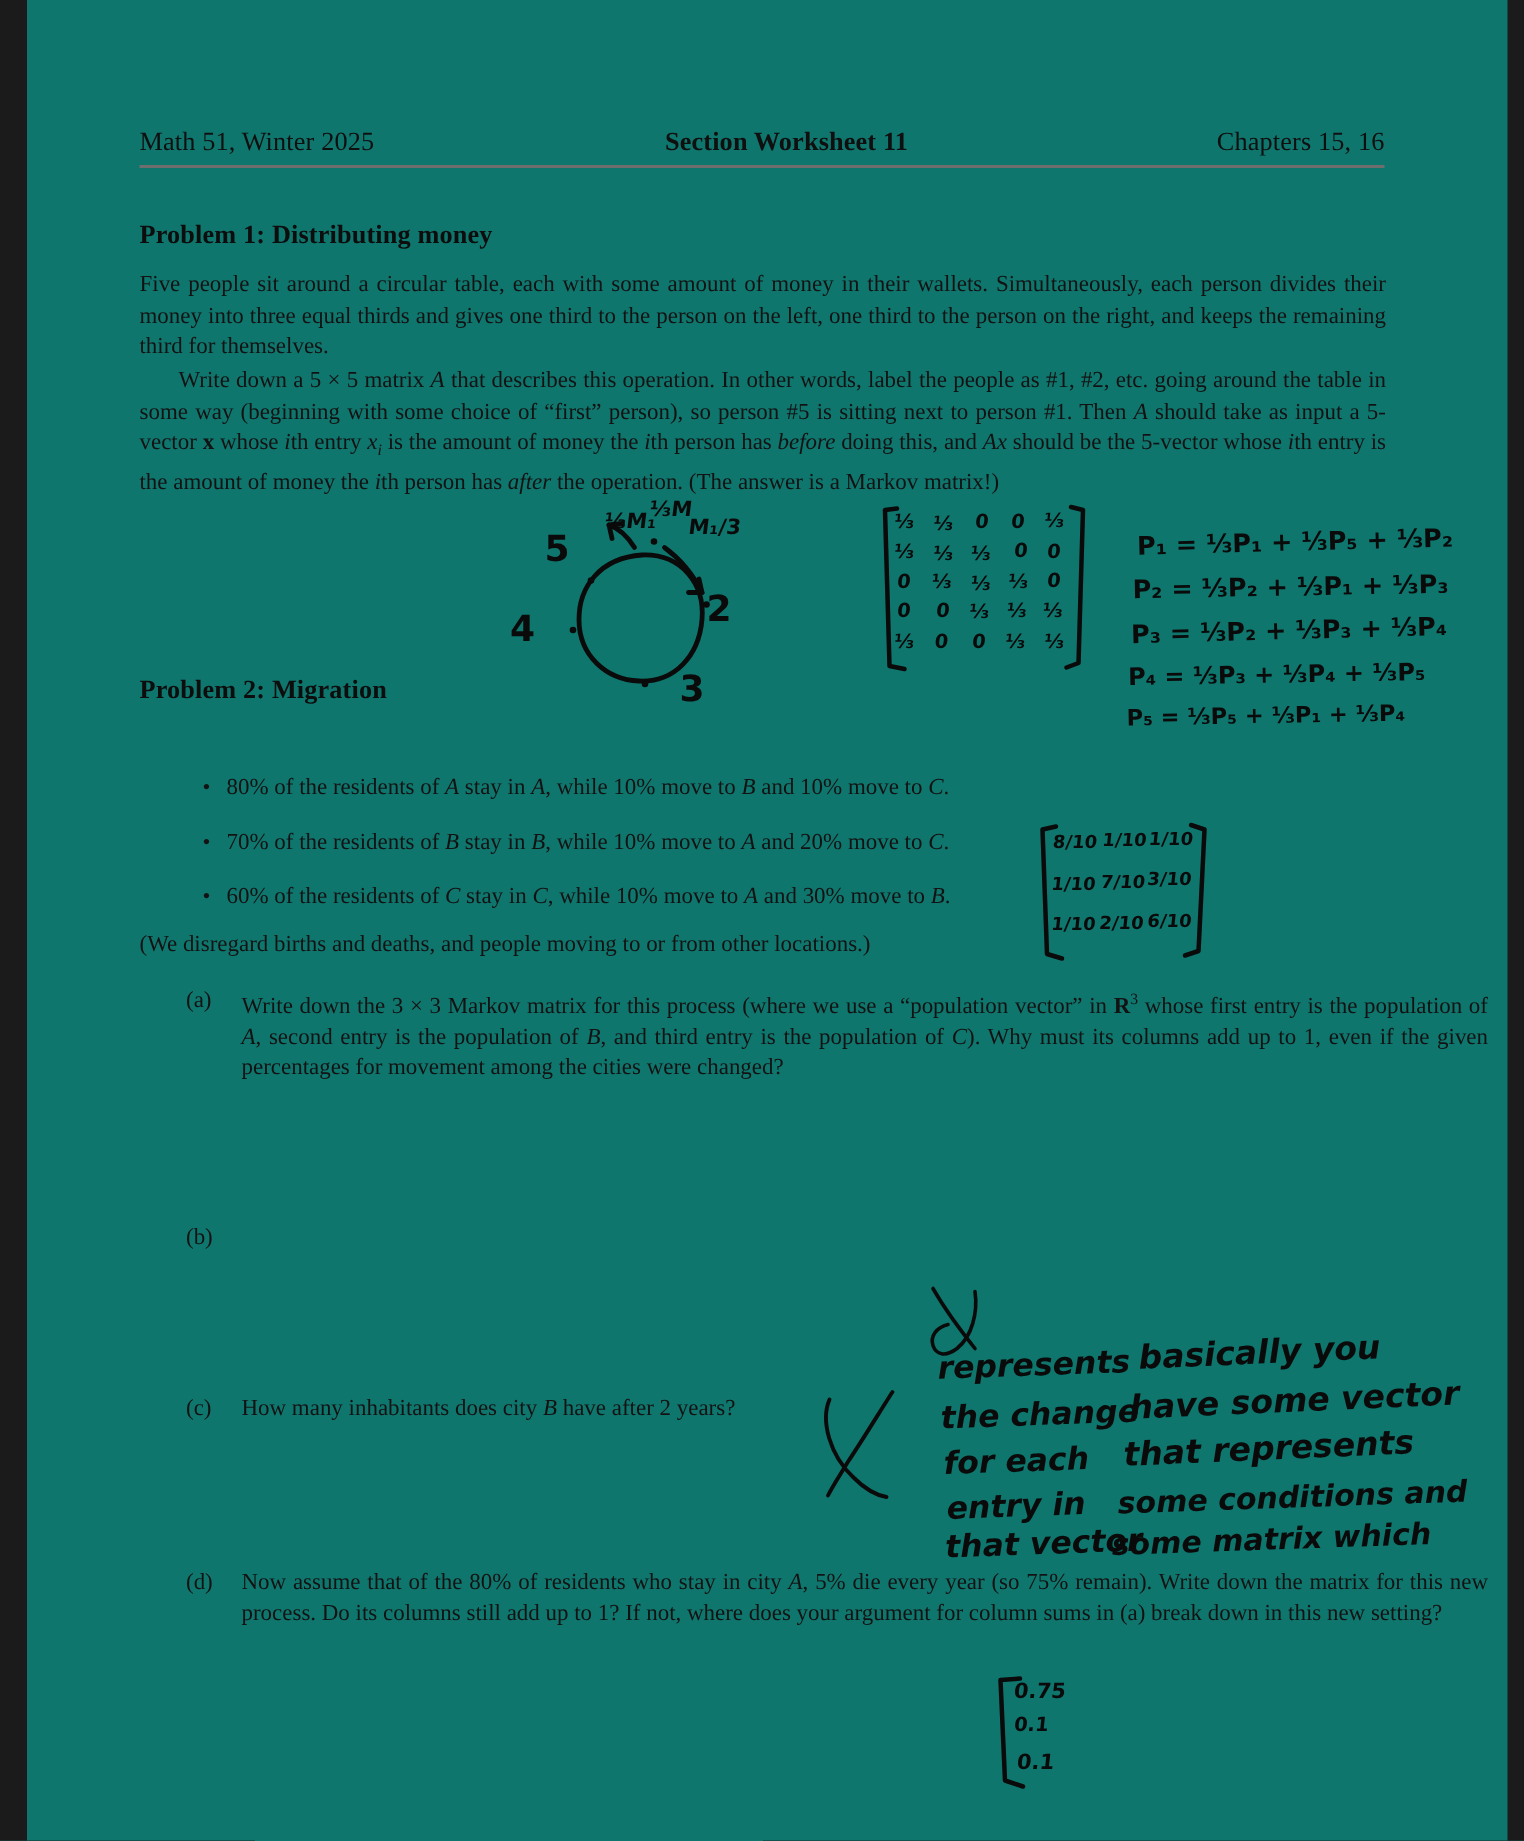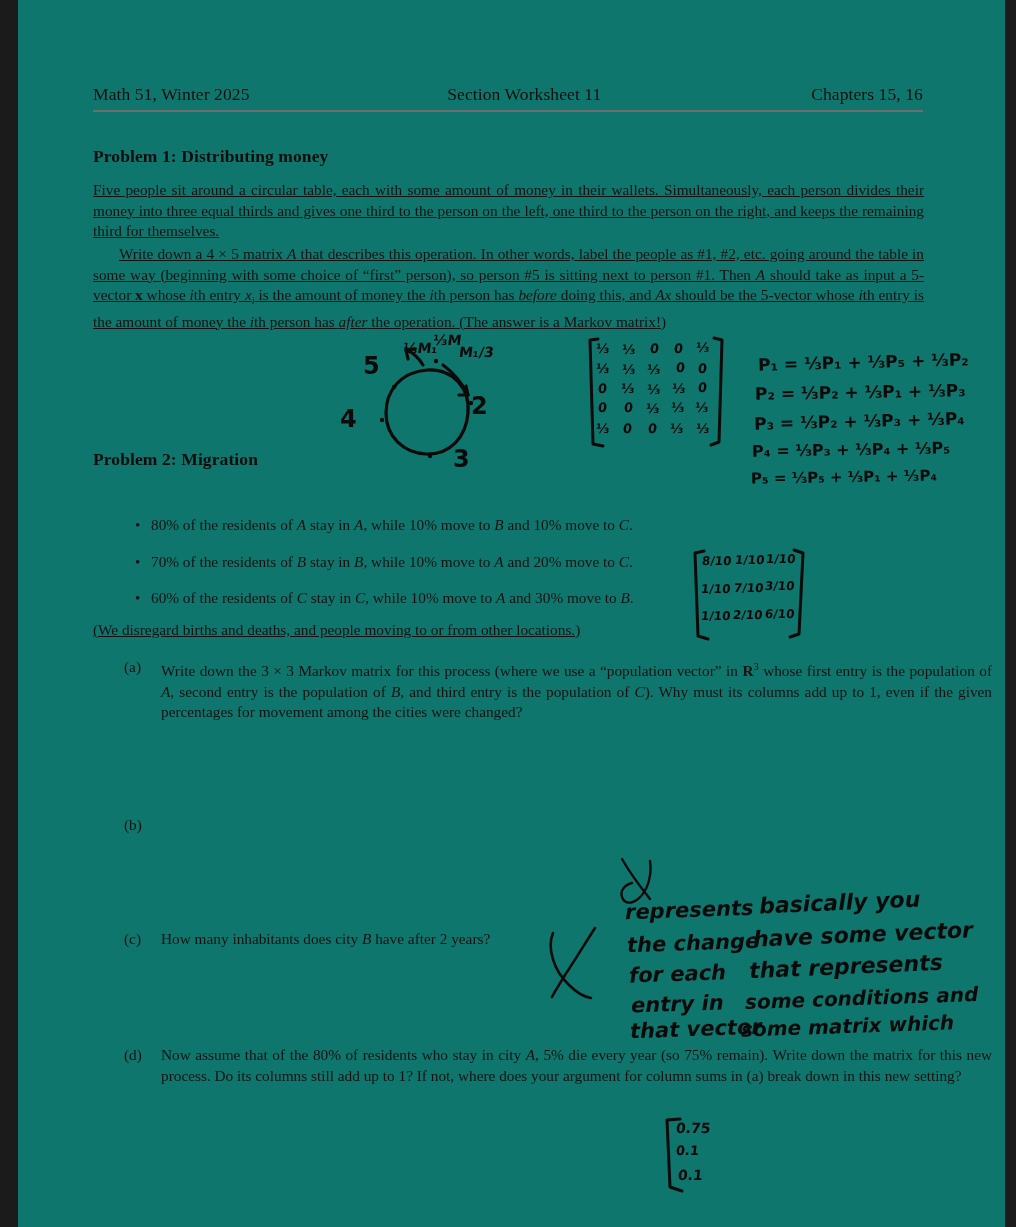--- a/index.html
+++ b/index.html
@@ -30,21 +30,21 @@
     left: 75px;
     top: 84px;
     width: 830px;
     display: flex;
     justify-content: space-between;
     align-items: baseline;
     font-size: 17.5px;
     color: #100f0f;
     letter-spacing: .1px;
   }
-  .runhead .mid { position: relative; left: -6px; }
+  .runhead .mid { position: relative; left: -6px; font-weight: bold; }
   .rule {
     position: absolute;
     left: 75px;
     top: 110px;
     width: 830px;
     height: 2px;
     background: #6e6e6e;
   }
 
   
@@ -58,21 +58,20 @@
   }
   .para {
     position: absolute;
     left: 75px;
     width: 831px;
     font-size: 15.3px;
     line-height: 20.5px;
     color: #131212;
     text-align: justify;
     text-justify: inter-word;
-    text-decoration: underline;
   }
   .para.indent { text-indent: 26px; }
 
   i.v { font-style: italic; }
   .mi { font-family: "Liberation Serif", serif; font-style: italic; }
   .bfR { font-weight: bold; font-style: normal; }
   .sup { font-size: 10.5px; vertical-align: super; }
   .sub { font-size: 10.5px; vertical-align: sub; }
   .times { font-style: normal; }
 
@@ -149,21 +148,21 @@
     <span class="mid">Section Worksheet 11</span>
     <span>Chapters 15, 16</span>
   </div>
   <div class="rule"></div>
 
   <div class="prob-head" style="top:146px">Problem 1: Distributing money</div>
 
   <div class="para" style="top:180px">Five people sit around a circular table, each with some amount of money in their wallets. Simultaneously, each person divides their money into three equal thirds and gives one third to the person on the left, one third to the person on the right, and keeps the remaining third for themselves.</div>
 
   <div class="para indent" style="top:244px">
-    <span>Write down a 4</span>
+    <span>Write down a 5</span>
     <span class="times">×</span>
     <span>5 matrix </span><span class="mi">A</span><span> that describes this operation. In other words, label the people as #1, #2, etc. going around the table in some way (beginning with some choice of “first” person), so person #5 is sitting next to person #1. Then </span><span class="mi">A</span><span> should take as input a 5-vector </span><span style="font-weight:bold">x</span><span> whose </span><span class="mi">i</span><span>th entry </span><span class="mi">x</span><span class="mi sub">i</span><span> is the amount of money the </span><span class="mi">i</span><span>th person has </span><i class="v">before</i><span> doing this, and </span><span class="mi">Ax</span><span> should be the 5-vector whose </span><span class="mi">i</span><span>th entry is the amount of money the </span><span class="mi">i</span><span>th person has </span><i class="v">after</i><span> the operation. (The answer is a Markov matrix!)</span>
   </div>
 
   <div class="prob-head" style="top:449px">Problem 2: Migration</div>
 
 
   <div class="bullets" style="top:515px">
     <div class="bullet">
       <span class="dot">•</span>

